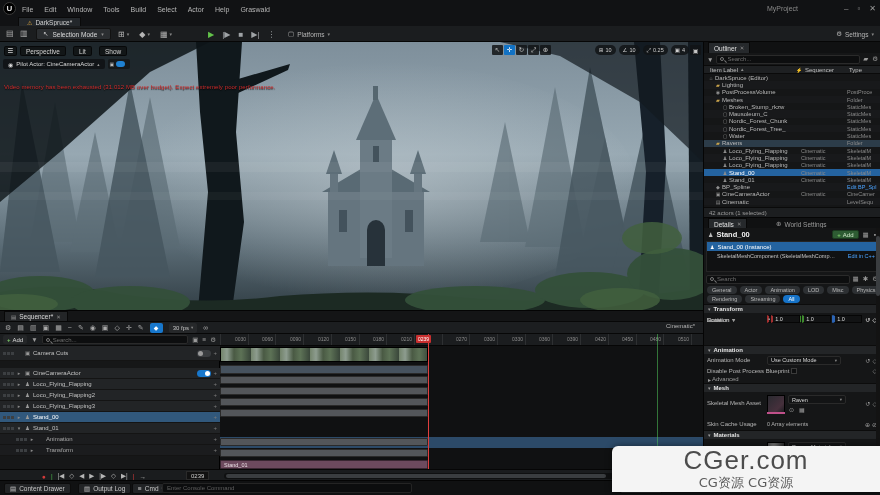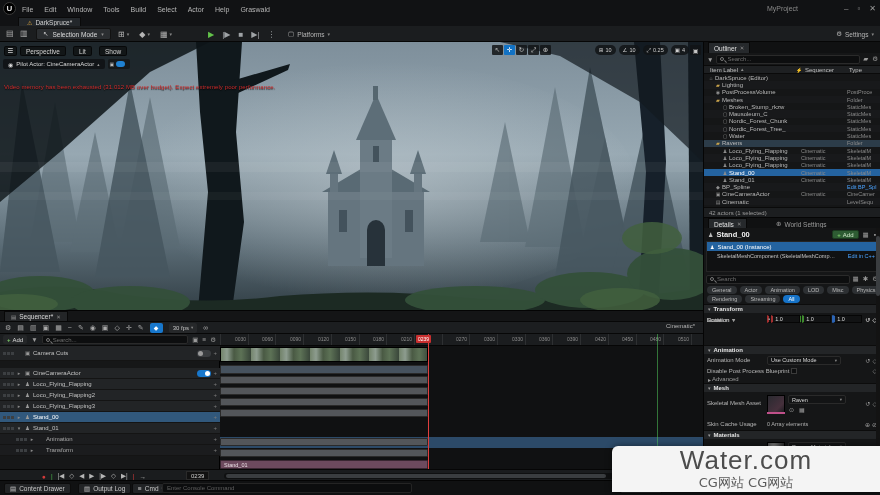--- a/index.html
+++ b/index.html
@@ -933,16 +933,16 @@
       <span>Trace</span>
       <span style="font-size:4.5px;color:#888">▾</span>
     </div>
     <div id="sb-ic" class="a row">
         <span class="sic">●</span>
         <span class="sic">◎</span>
       </div>
   </div>
 
   <div id="watermark" class="a">
-    <span class="l1">Water.com</span>
-    <span class="l2">CG网站 CG网站</span>
+    <span class="l1">CGer.com</span>
+    <span class="l2">CG资源 CG资源</span>
   </div>
 </div>
 
 </body></html>

